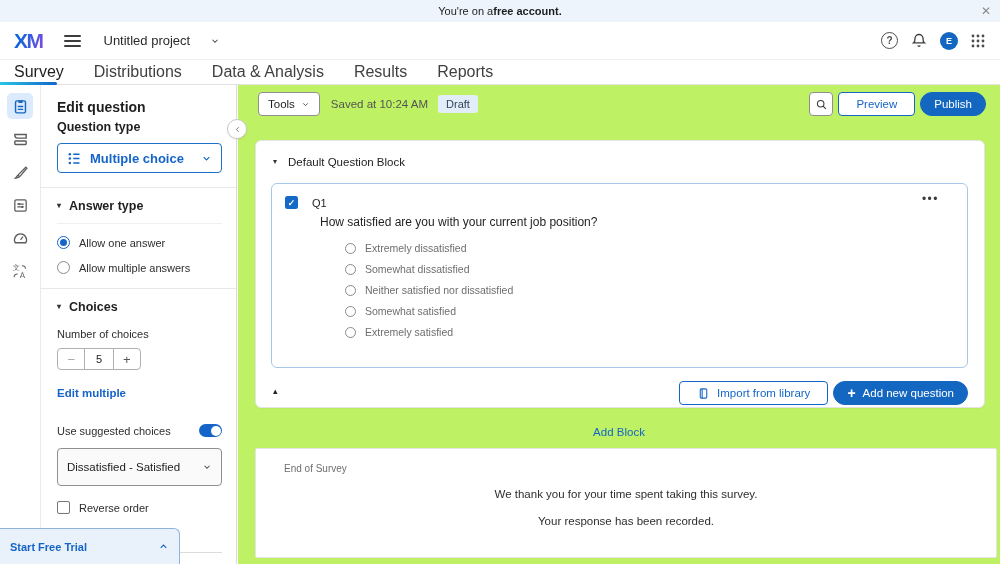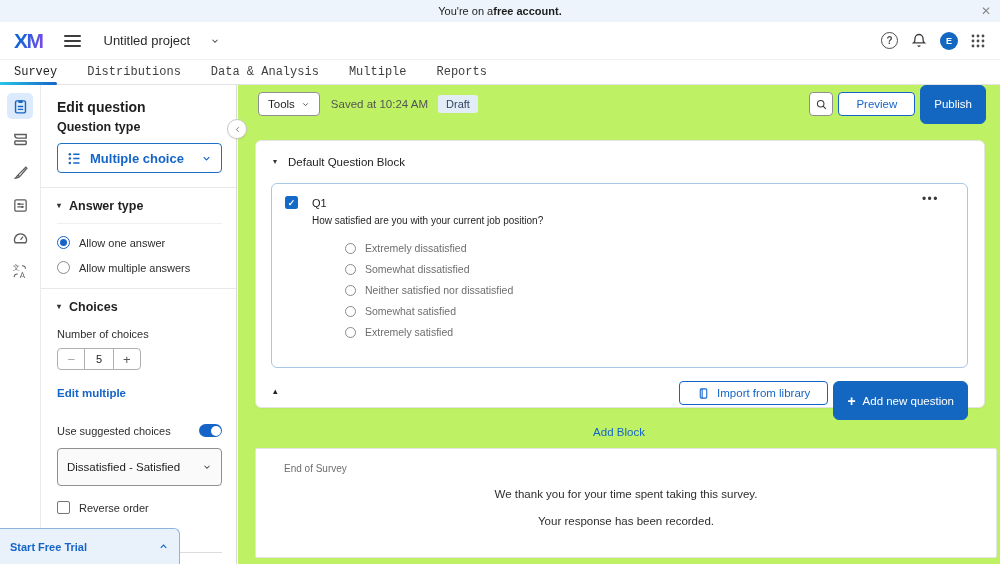--- a/index.html
+++ b/index.html
@@ -31,21 +31,21 @@
   .help-circle { width:17px; height:17px; border:1.5px solid #4c4c4c; border-radius:50%;
     display:flex; align-items:center; justify-content:center; font-size:10px; font-weight:bold; color:#4c4c4c; cursor:pointer; }
   .bell { color:#3d3d3d; cursor:pointer; }
   .avatar { width:18px; height:18px; border-radius:50%; background:#1467c1; color:#fff;
     font-size:9px; font-weight:bold; display:flex; align-items:center; justify-content:center; cursor:pointer; }
   .waffle { color:#4c4c4c; cursor:pointer; }
 
   
   .tabbar { position:absolute; top:60px; left:0; right:0; height:25px; background:#fff;
     border-bottom:1px solid #e3e3e3; display:flex; align-items:center; padding-left:14px; gap:30px; z-index:9; }
-  .tab { font-size:12px; color:#3f3f3f; cursor:pointer; white-space:nowrap;font-family:Liberation Mono, monospace; }
+  .tab { font-size:16px; color:#3f3f3f; cursor:pointer; white-space:nowrap; }
   .tab.active { color:#1f1f1f; }
   .tab-underline { position:absolute; left:0; top:82px; width:57px; height:3px;
     background:linear-gradient(90deg,#29c4e8,#1565c9); border-radius:0 2px 2px 0; z-index:10; }
 
   
   .rail { position:absolute; top:85px; left:0; bottom:0; width:41px; background:#fff;
     border-right:1px solid #ebebeb; padding-top:8px; }
   .rail-item { width:26px; height:26px; margin:0 auto 7px auto; border-radius:5px;
     display:flex; align-items:center; justify-content:center; color:#5c5c5c; cursor:pointer; }
   .rail-item.active { background:#dbeafc; color:#1467c1; }
@@ -101,35 +101,35 @@
   .mtoolbar { position:absolute; top:7px; left:20px; right:14px; height:24px; display:flex; align-items:center; }
   .tools-btn { height:24px; border:1px solid #8f8f8f; border-radius:4px; background:#fff;
     display:flex; align-items:center; gap:6px; padding:0 9px; font-size:11.5px; color:#222; cursor:pointer; }
   .saved { margin-left:11px; font-size:11.5px; color:#545454; }
   .draft { margin-left:10px; background:#e3edf8; color:#31445c; font-size:11px; padding:3px 8px; border-radius:3px; }
   .tb-right { margin-left:auto; display:flex; align-items:center; gap:5px; }
   .icon-btn { width:24px; height:24px; border:1px solid #8f8f8f; border-radius:4px; background:#fff;
     display:flex; align-items:center; justify-content:center; color:#3d3d3d; cursor:pointer; }
   .btn-outline { height:24px; padding:0 17px; border:1px solid #1565c9; border-radius:4px; background:#fff;
     color:#1565c9; font-size:11.5px; display:flex; align-items:center; gap:7px; cursor:pointer; }
-  .btn-primary { height:39px; padding:0 13px; border:1px solid #1467c1; border-radius:6px; background:#1467c1;
+  .btn-primary { height:24px; padding:0 13px; border:1px solid #1467c1; border-radius:12px; background:#1467c1;
     color:#fff; font-size:11.5px; display:flex; align-items:center; gap:7px; cursor:pointer; }
 
   .canvas1 { position:absolute; left:17px; right:15px; top:55px; height:268px; background:#fff;
     border:1px solid #e4e4e4; border-radius:6px; box-shadow:0 1px 2px rgba(0,0,0,.04); }
   .block-head { position:absolute; top:15px; left:17px; display:flex; align-items:center; gap:11px;
     font-size:11.5px; color:#222; }
   .block-head .tri { cursor:pointer; }
   .qcard { position:absolute; left:15px; right:16px; top:42px; height:185px; background:#fff;
     border:1.5px solid #a9c7e8; border-radius:6px; cursor:pointer; }
   .qcheck { position:absolute; left:13px; top:12px; width:13px; height:13px; background:#1569c7;
     border-radius:2.5px; color:#fff; font-size:9px; font-weight:bold;
     display:flex; align-items:center; justify-content:center; cursor:pointer; }
   .qid { position:absolute; left:40px; top:13px; font-size:11px; color:#222; }
-  .qtext { position:absolute; left:40px; top:31px; font-size:10px; color:#1f1f1f; }
+  .qtext { position:absolute; left:48px; top:31px; font-size:12px; color:#1f1f1f; }
   .qopts { position:absolute; left:41px; top:58px; }
   .qopt { display:flex; align-items:center; gap:9px; margin-bottom:9px; font-size:10.5px; color:#6e6e6e;padding-left:32px; }
   .qopt .dot { width:11px; height:11px; border-radius:50%; border:1px solid #8a8a8a; background:#fff; flex:0 0 auto; }
   .qmenu { position:absolute; right:28px; top:8px; color:#3b3b3b; font-size:12px; letter-spacing:1.5px; cursor:pointer; }
   .collapse-up { position:absolute; left:17px; top:245px; font-size:9px; color:#222; cursor:pointer; }
   .footer-btns { position:absolute; right:16px; top:240px; display:flex; gap:5px; }
   .add-block { position:absolute; top:341px; left:0; right:0; text-align:center;
     font-size:11.5px; color:#1565c9; cursor:pointer; }
   .canvas2 { position:absolute; left:17px; right:3px; top:363px; height:110px; background:#fff;
     border:1px solid #e4e4e4; border-radius:2px; }
@@ -186,21 +186,21 @@
           <circle cx="12" cy="12" r="1.4"></circle>
         </svg>
     </span>
   </div>
 </div>
 
 <div class="tabbar">
   <div class="tab active">Survey</div>
   <div class="tab">Distributions</div>
   <div class="tab">Data &amp; Analysis</div>
-  <div class="tab">Multiple</div>
+  <div class="tab">Results</div>
   <div class="tab">Reports</div>
 </div>
 <div class="tab-underline"></div>
 
 <div class="rail">
   <div class="rail-item active">
     <svg width="17" height="17" viewBox="0 0 24 24" fill="none" stroke="currentColor" stroke-width="2">
         <rect x="5" y="4" width="14" height="17" rx="2"></rect>
         <path d="M9 3.5h6V7H9z" fill="currentColor" stroke="none"></path>
         <path d="M9 12h6M9 16h6" stroke-linecap="round"></path>

